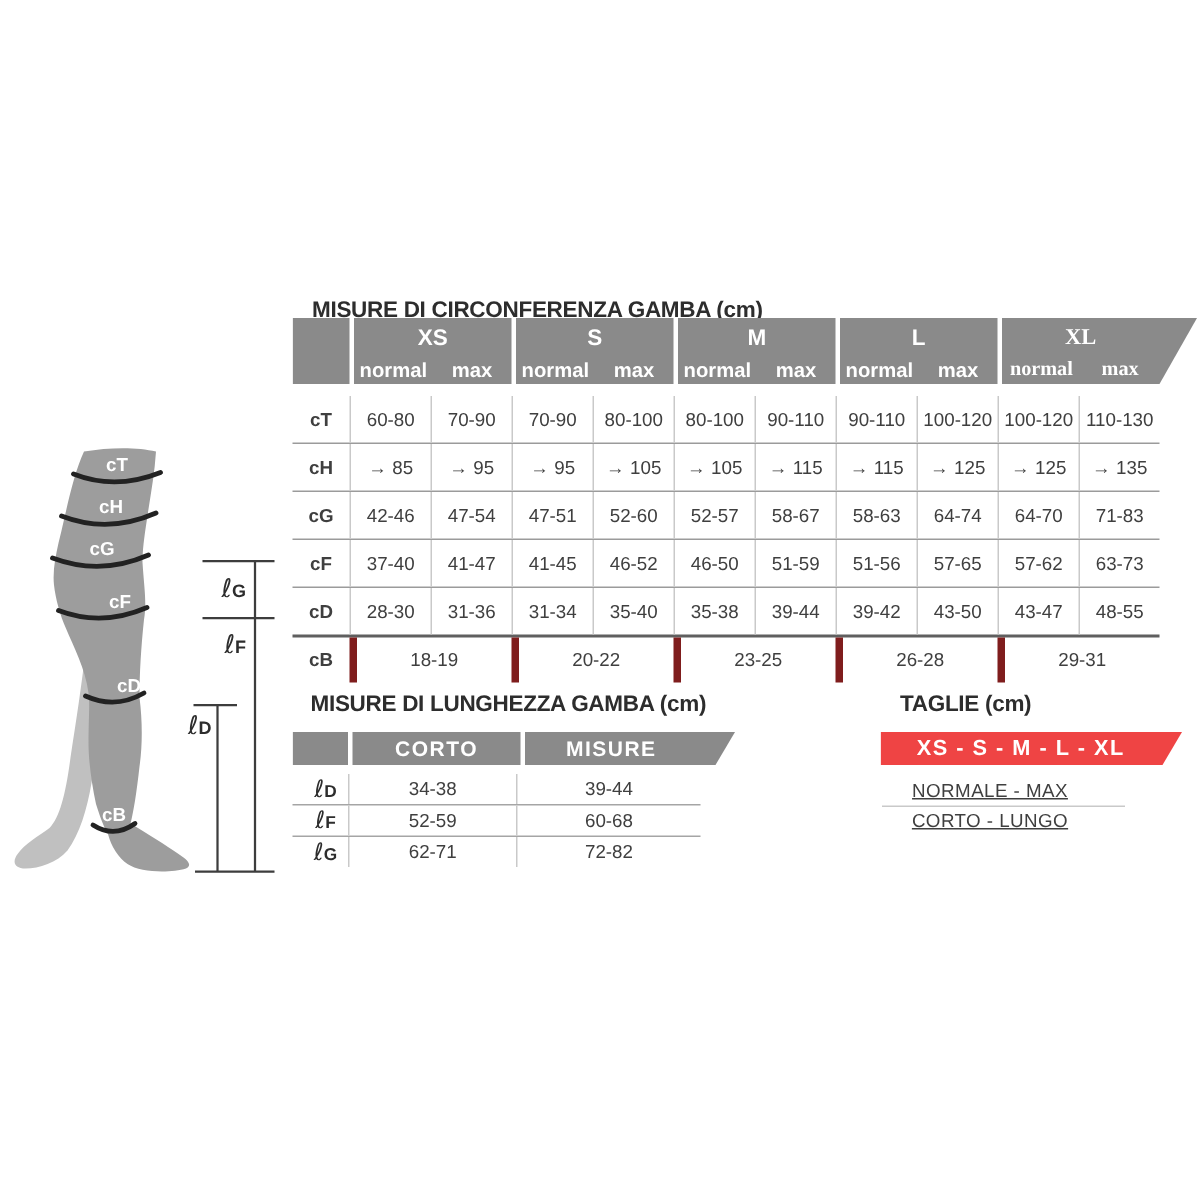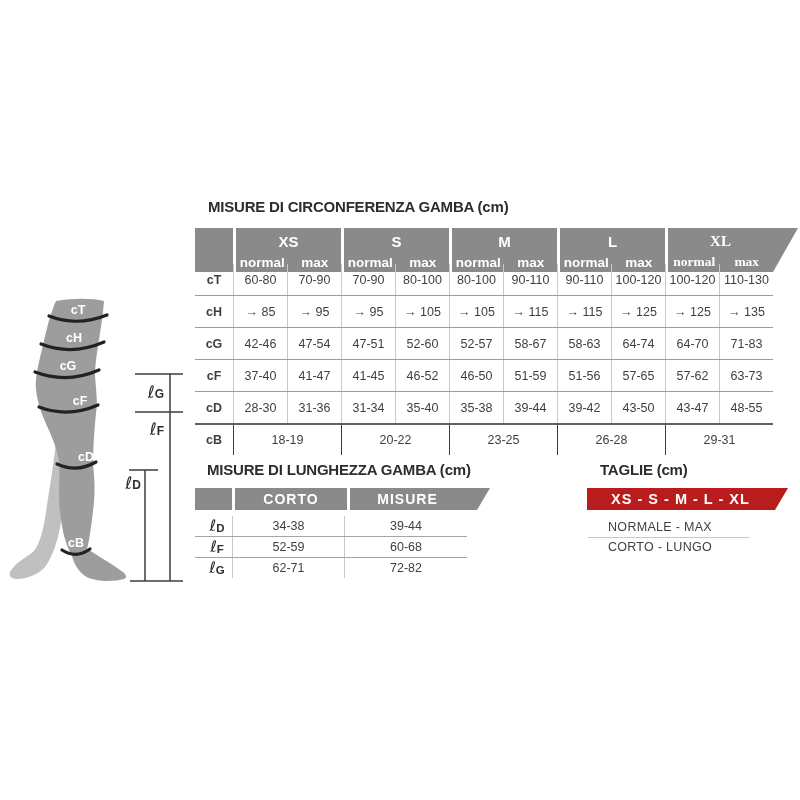--- a/index.html
+++ b/index.html
@@ -11,21 +11,21 @@
   .sec-title {
     position:absolute; font-weight:bold; font-size:15px; color:#2d2d2d;
     letter-spacing:-0.2px; white-space:nowrap;
   }
   #circ-title { left:208px; top:198px; }
   #len-title  { left:207px; top:461px; }
   #taglie-title { left:600px; top:461px; }
 
   
   #circ-header {
-    position:absolute; left:195px; top:228px; width:603px; height:44px;
+    position:absolute; left:195px; top:212px; width:603px; height:44px;
     display:flex; gap:3px;
     clip-path:polygon(0 0, 100% 0, 578px 100%, 0 100%);
   }
   .hlabel { width:38px; background:#8a8a8a; flex:none; }
   .hgroup { width:105px; flex:none; background:#8a8a8a; color:#fff; }
   .hgroup.wide { width:130px;font-family:Liberation Serif, serif; }
   .hgroup .inner { width:105px; display:flex; flex-direction:column; }
   .hsize { height:22px; padding-top:2px; display:flex; align-items:center; justify-content:center;
            font-size:15px; font-weight:bold; }
   .hsub { height:20px; display:flex;align-items:center; }
@@ -37,21 +37,21 @@
   .crow + .crow { border-top:1px solid #9b9b9b; }
   .crow > div, .cbrow > div {
     display:flex; align-items:center; justify-content:center;
     font-size:12.5px; color:#3f3f3f; font-family:"Liberation Sans","DejaVu Sans",sans-serif;
     white-space:nowrap;
   }
   .crow > div + div { border-left:1px solid #c9c9c9; }
   .rlabel { font-weight:bold; color:#2f2f2f; font-size:13px; }
   .cbrow { display:grid; grid-template-columns:38px repeat(5,108px); height:30px;
            border-top:2px solid #5f5f5f; }
-  .cbrow > div + div { border-left:1px solid #7f1d1d; }
+  .cbrow > div + div { border-left:5px solid #7f1d1d; }
 
   
   #len-header {
     position:absolute; left:195px; top:488px; width:295px; height:22px;
     display:flex; gap:3px;
     clip-path:polygon(0 0, 100% 0, 282px 100%, 0 100%);
   }
   .hlabel2 { width:37px; background:#8a8a8a; flex:none; }
   .lgroup { background:#8a8a8a; color:#fff; font-weight:bold; font-size:14px;
             letter-spacing:1px; display:flex; align-items:center; flex:none; }
@@ -66,28 +66,28 @@
                 font-size:12.5px; color:#3f3f3f; }
   .lrow > div + div { border-left:1px solid #c9c9c9; }
   .llabel { justify-content:flex-start; padding-left:7px; }
   .scrl { font-family:"DejaVu Sans",sans-serif; font-style:italic; font-size:16px;
           color:#2d2d2d; line-height:1; }
   .subL { font-weight:bold; font-size:11.5px; color:#2d2d2d; margin-top:4px; }
 
   
   #taglie-banner {
     position:absolute; left:587px; top:488px; width:201px; height:22px;
-    background:#b91c1c; clip-path:polygon(0 0, 100% 0, 188px 100%, 0 100%);
+    background:#ef4444; clip-path:polygon(0 0, 100% 0, 188px 100%, 0 100%);
     color:#fff; font-weight:bold; font-size:14.5px; letter-spacing:1px;
     display:flex; align-items:center; justify-content:center;
     padding-right:14px; box-sizing:border-box; white-space:nowrap;
   }
   #taglie-lines { position:absolute; left:588px; top:518px; width:162px; }
   .tline { text-align:center; font-size:12.5px; color:#3f3f3f; letter-spacing:0.3px;
-           height:19px; line-height:19px; padding-right:18px; white-space:nowrap; }
+           height:19px; line-height:19px; padding-right:18px; white-space:nowrap;text-decoration:underline; }
   .tdivider { border-top:1px solid #c9c9c9; height:0; }
 
   
   #leg { position:absolute; left:0; top:288px; }
   .bandlabel { font-family:"Liberation Sans",sans-serif; font-size:12.5px;
                font-weight:bold; fill:#ffffff; }
   .dimlabel .scr { font-family:"DejaVu Sans",sans-serif; font-style:italic; font-size:17px; }
   .dimlabel .dletter { font-family:"Liberation Sans",sans-serif; font-size:12px; font-weight:bold; }
   .dimlabel { fill:#2d2d2d; }
 </style>

